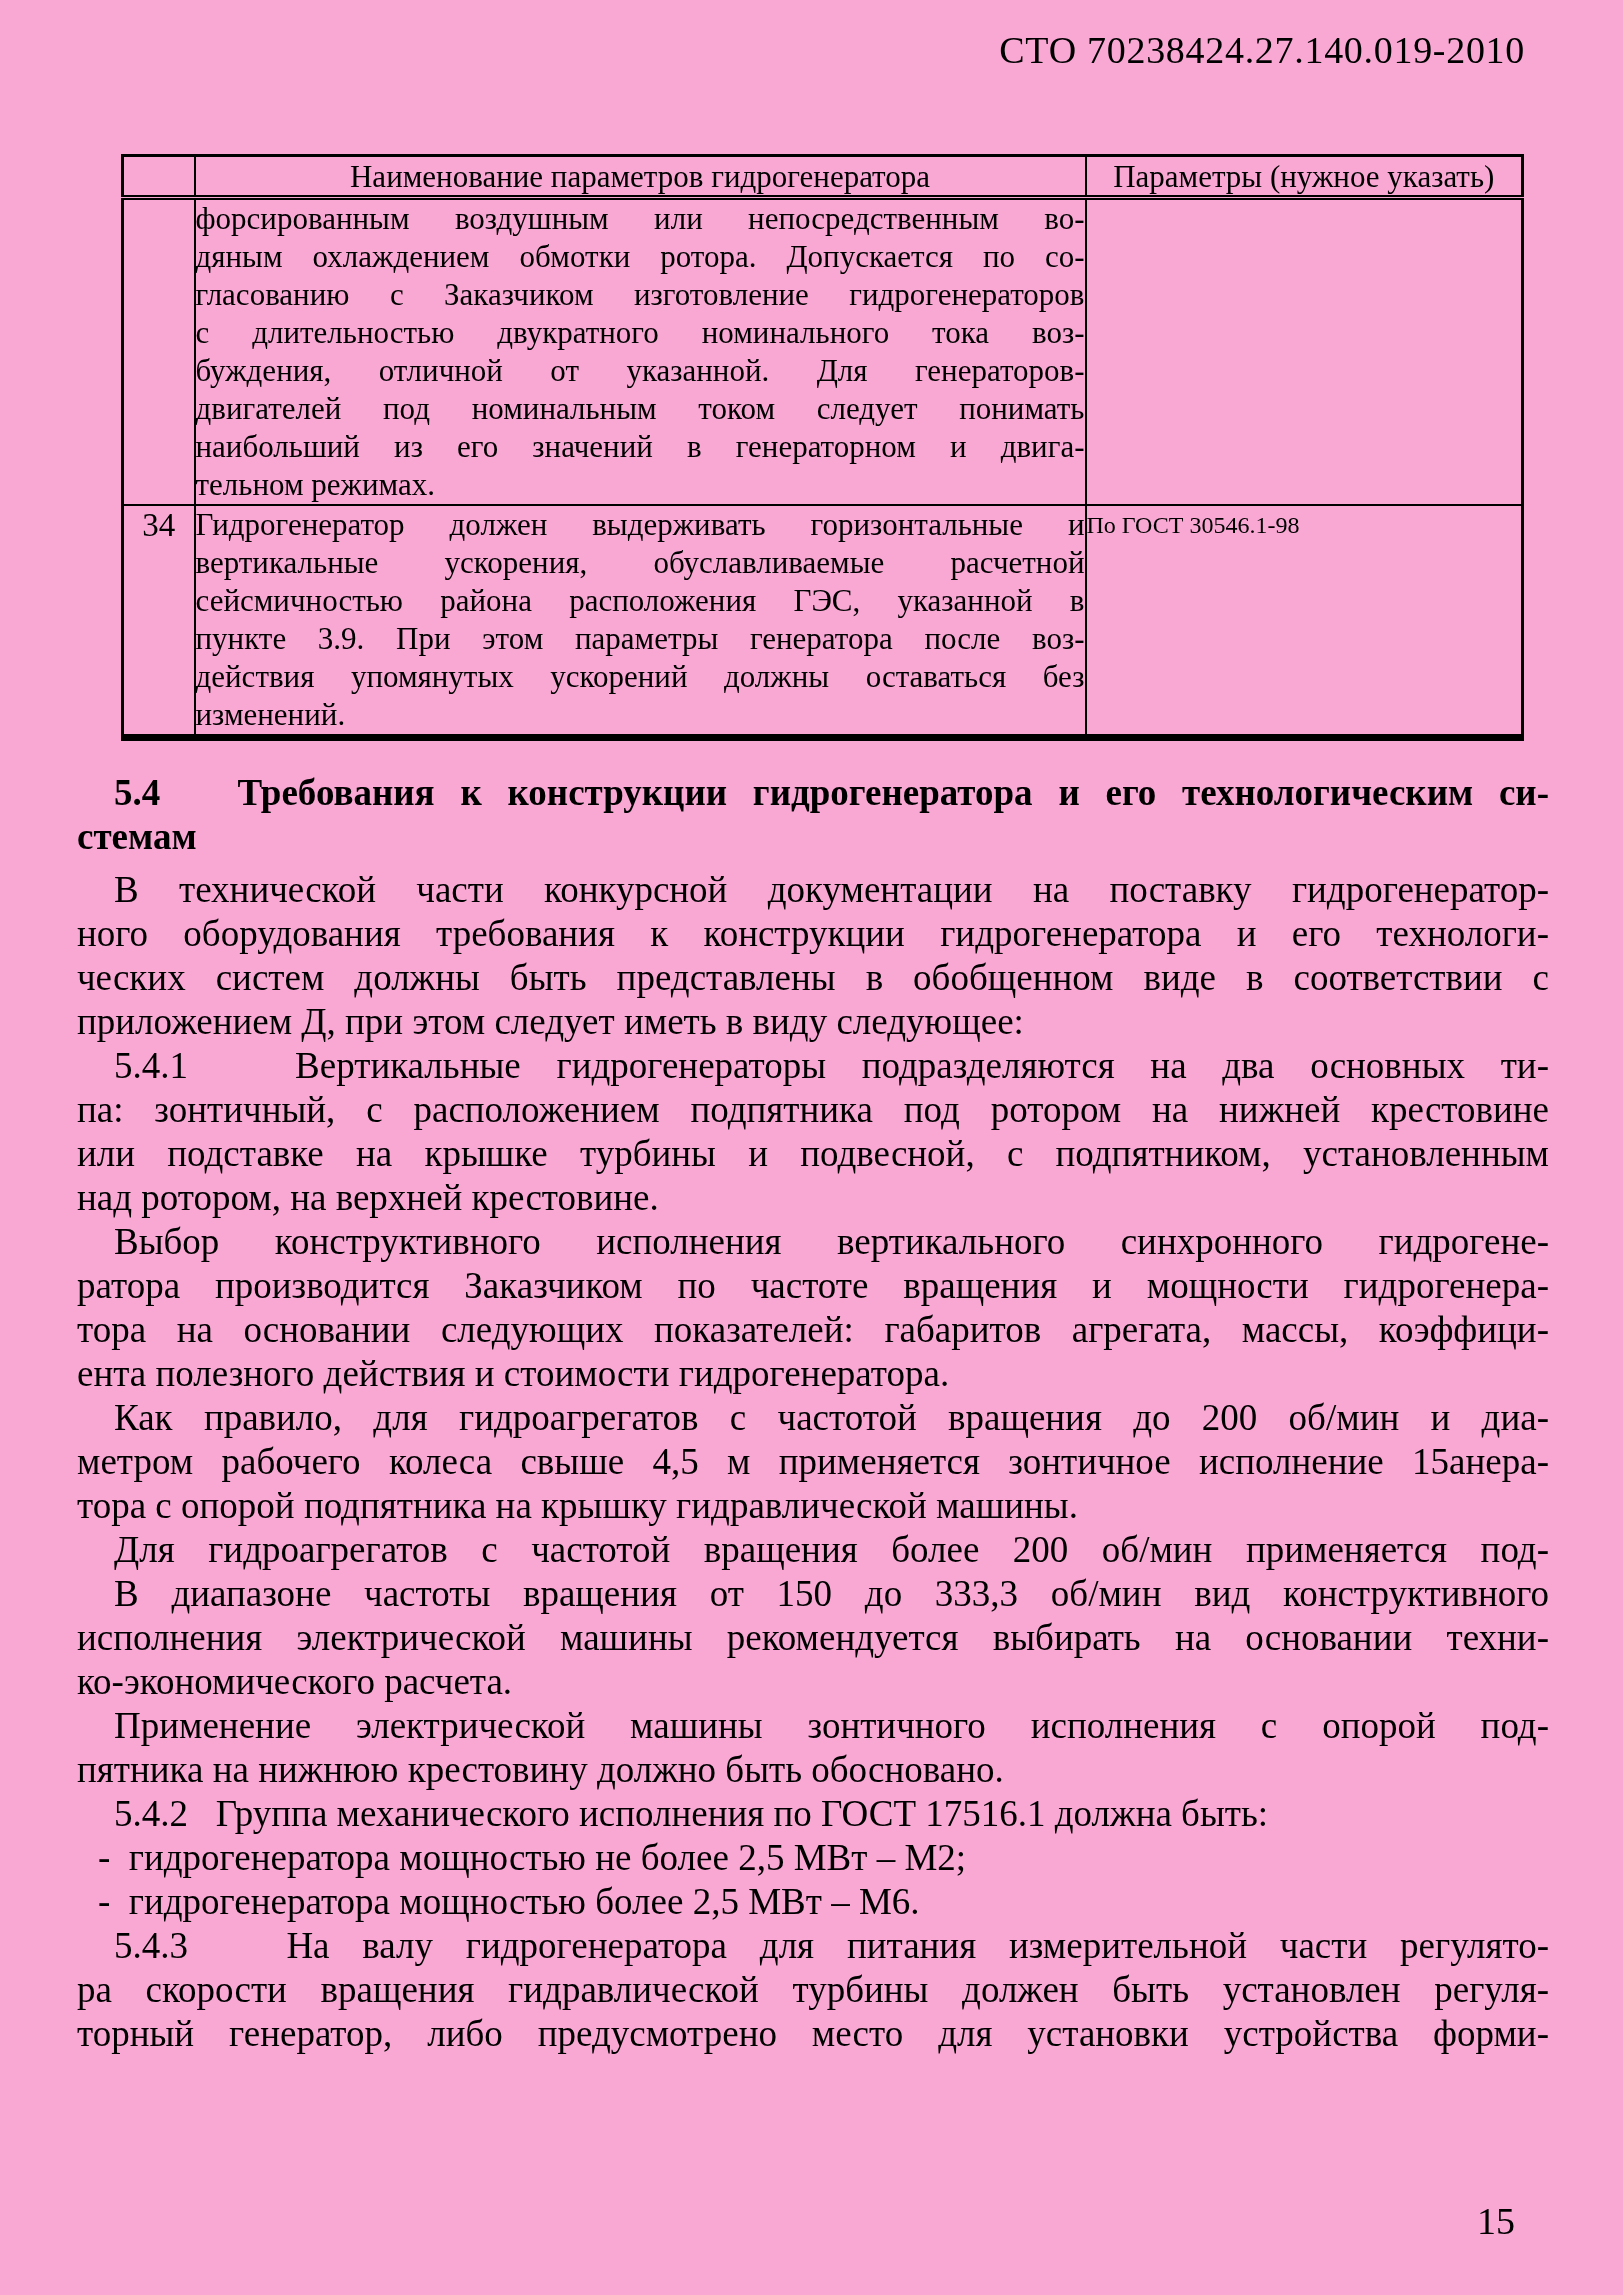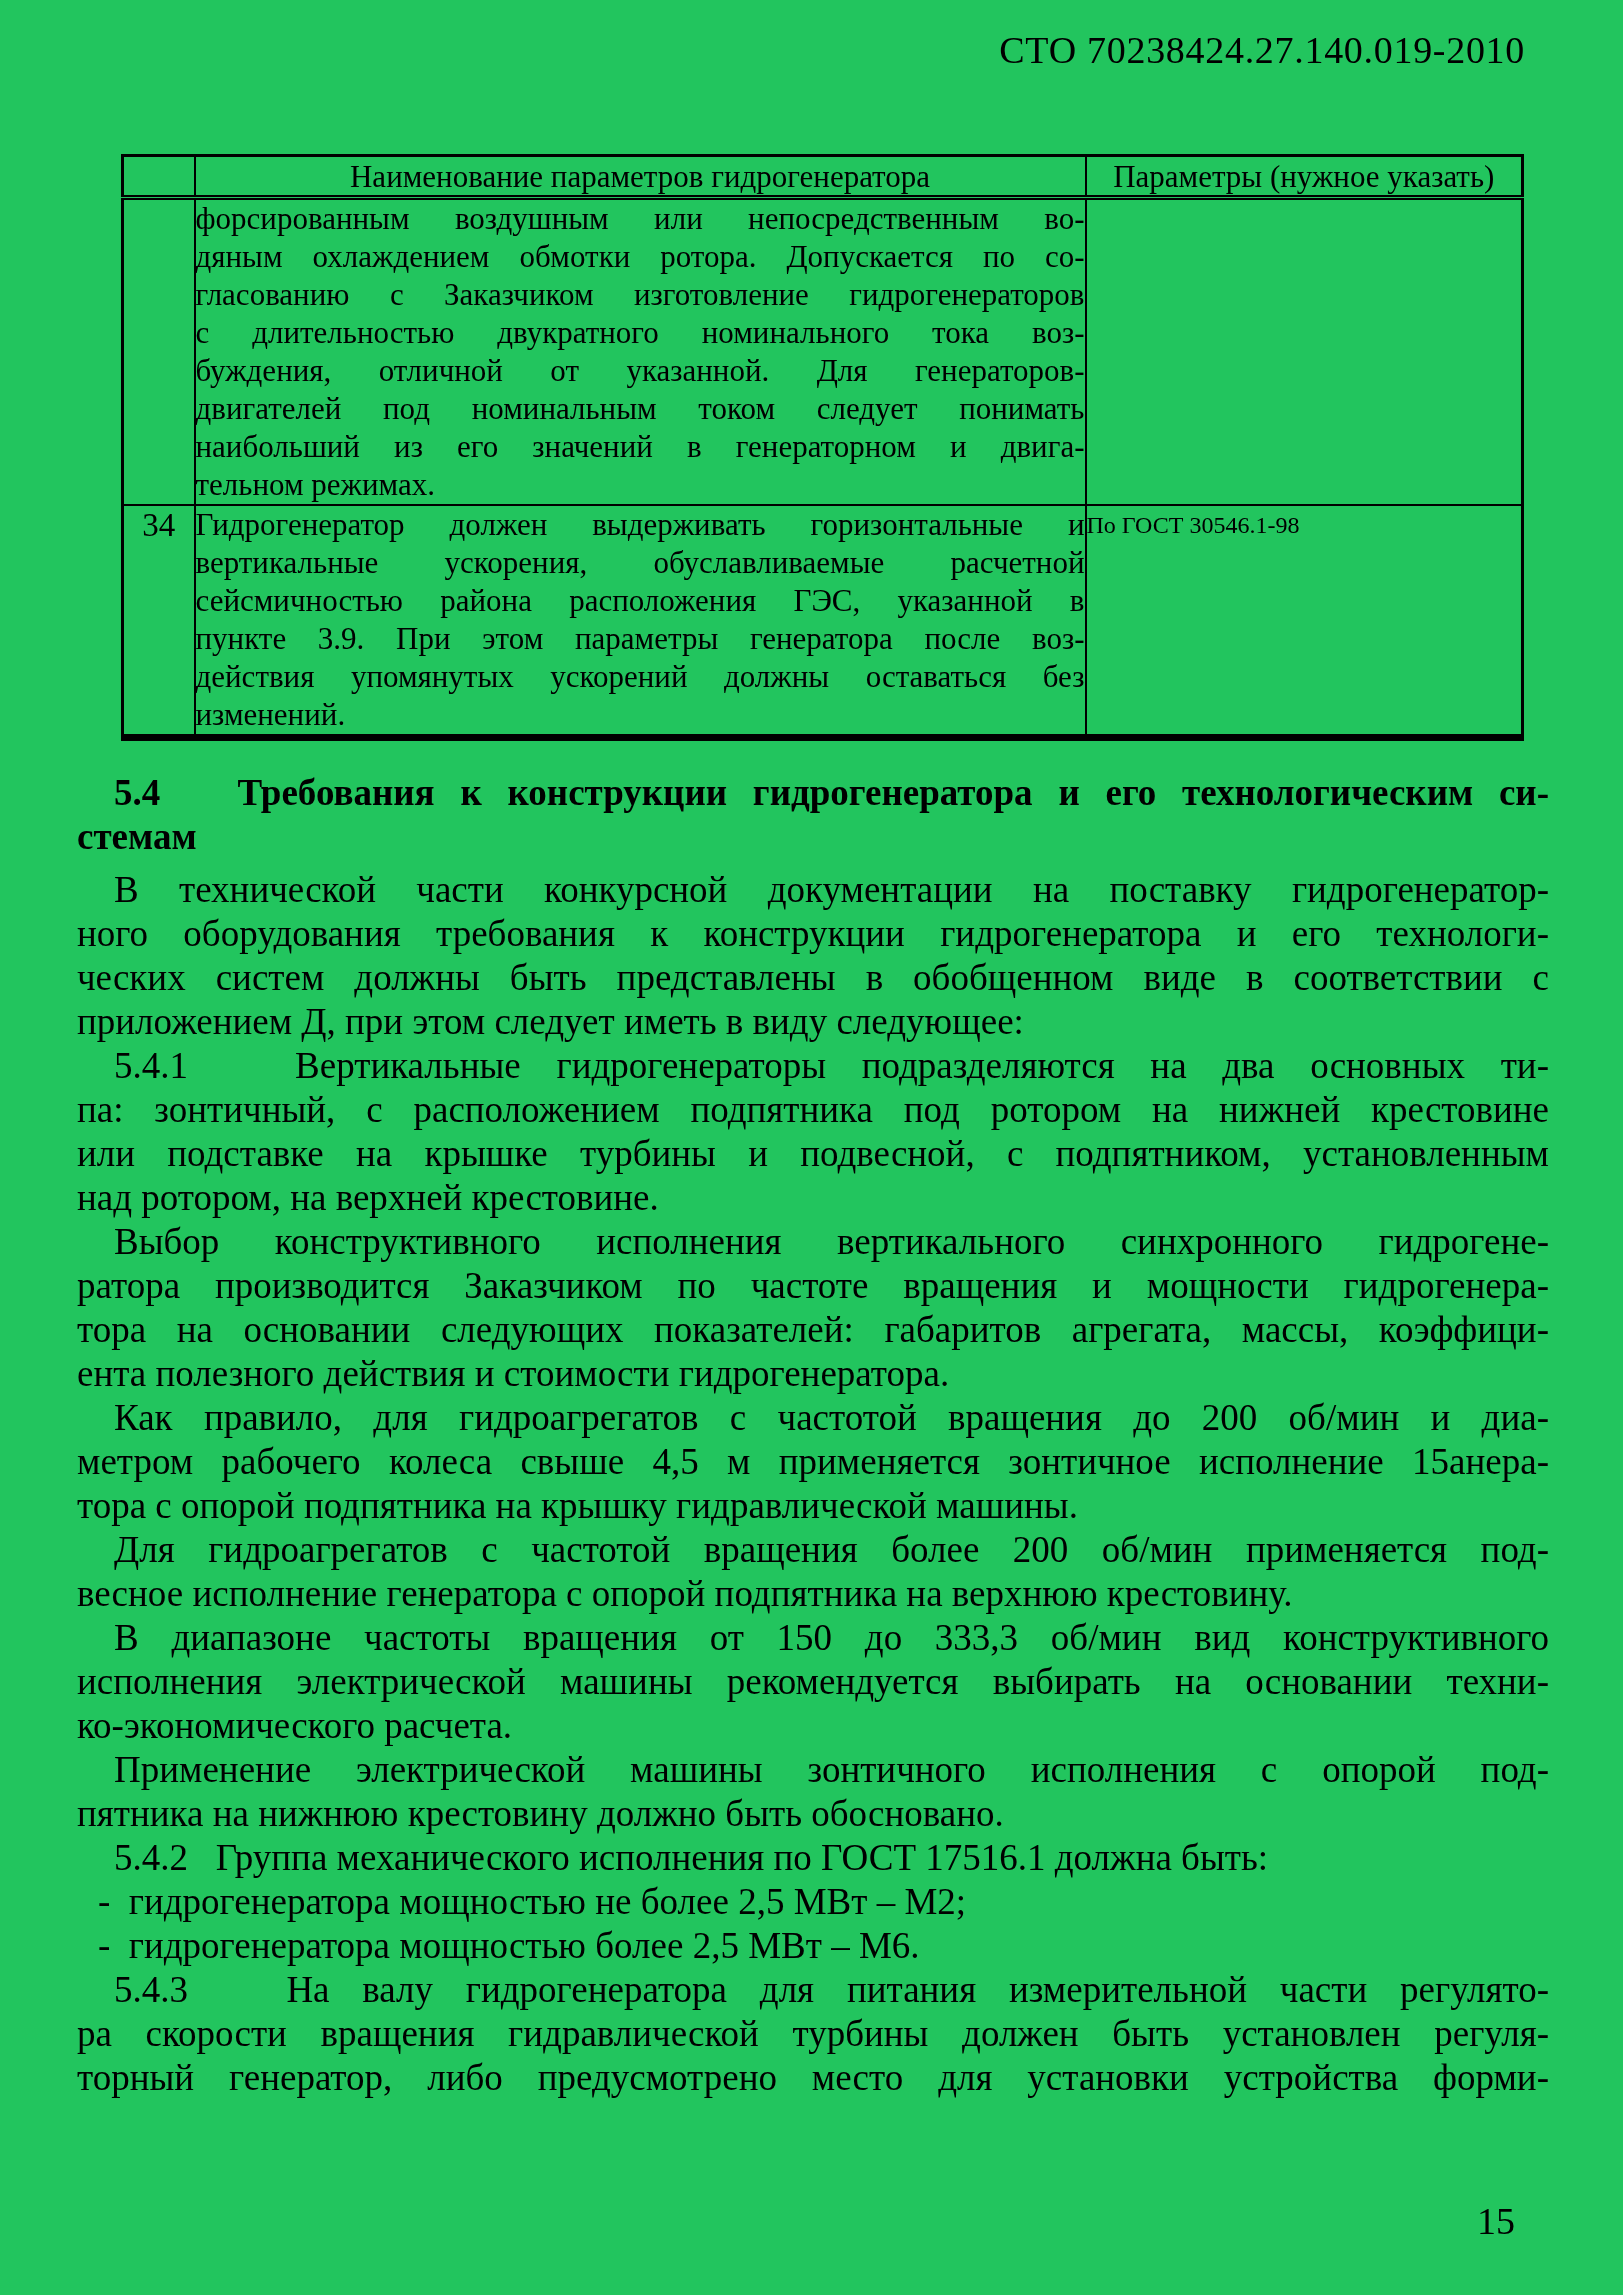--- a/index.html
+++ b/index.html
@@ -1,19 +1,19 @@
 <!DOCTYPE html>
 <html style="font-size:10.5px"><head>
 <meta charset="utf-8">
 <style>
   html,body { margin:0; padding:0; background:#888; }
   .page {
     position:relative;
     width:1623px; height:2295px;
-    background:#22c55e;
+    background:#f9a8d4;
     color:#000;
     font-family:"Liberation Serif","DejaVu Serif",serif;
     overflow:hidden;
   }
   .doc-header {
     position:absolute;
     top:30px; right:98px;
     font-size:38px;
     line-height:41px;
     letter-spacing:0.7px;
@@ -156,21 +156,20 @@
         <div class="line">тора на основании следующих показателей: габаритов агрегата, массы, коэффици-</div>
         <div class="line last">ента полезного действия и стоимости гидрогенератора.</div>
       </div>
       <div class="block para">
         <div class="line ind">Как правило, для гидроагрегатов с частотой вращения до 200 об/мин и диа-</div>
         <div class="line">метром рабочего колеса свыше 4,5 м применяется зонтичное исполнение 15анера-</div>
         <div class="line last">тора с опорой подпятника на крышку гидравлической машины.</div>
       </div>
       <div class="block para">
         <div class="line ind">Для гидроагрегатов с частотой вращения более 200 об/мин применяется под-</div>
-        <div class="line last">весное исполнение генератора с опорой подпятника на верхнюю крестовину.</div>
       </div>
       <div class="block para">
         <div class="line ind">В диапазоне частоты вращения от 150 до 333,3 об/мин вид конструктивного</div>
         <div class="line">исполнения электрической машины рекомендуется выбирать на основании техни-</div>
         <div class="line last">ко-экономического расчета.</div>
       </div>
       <div class="block para">
         <div class="line ind">Применение электрической машины зонтичного исполнения с опорой под-</div>
         <div class="line last">пятника на нижнюю крестовину должно быть обосновано.</div>
       </div>

